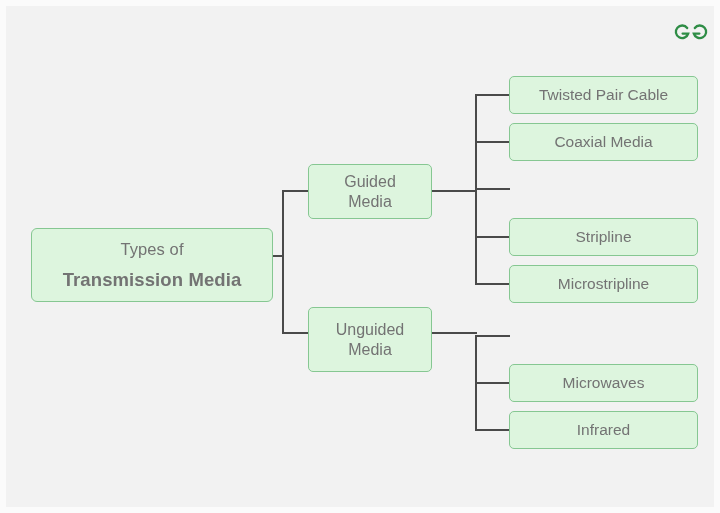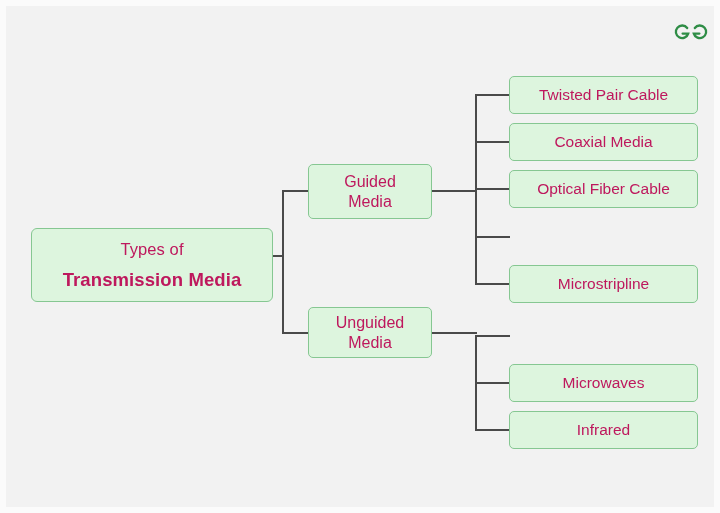--- a/index.html
+++ b/index.html
@@ -33,21 +33,21 @@
   .node {
     position: absolute;
     box-sizing: border-box;
     background: #ddf5de;
     border: 1.3px solid #86c792;
     border-radius: 5px;
     display: flex;
     flex-direction: column;
     align-items: center;
     justify-content: center;
-    color: #be185d;
+    color: #737373;
     text-align: center;
     line-height: 1.22;
     z-index: 2;
   }
   .node-root {
     left: 25px;
     top: 222px;
     width: 242px;
     height: 74px;
     border-radius: 6px;
@@ -63,21 +63,21 @@
     letter-spacing: 0.1px;
     margin-top: 10px;
   }
   .node-mid {
     left: 302px;
     width: 124px;
     font-size: 16px;
     font-weight: 400;
   }
   .node-mid.guided { top: 158px; height: 55px; }
-  .node-mid.unguided { top: 301px; height: 51px; text-align: center; }
+  .node-mid.unguided { top: 301px; height: 65px; text-align: center; }
   .node-leaf {
     left: 503px;
     width: 189px;
     height: 38px;
     font-size: 15.5px;
     font-weight: 400;
   }
   .logo {
     position: absolute;
     left: 666px;
@@ -140,22 +140,22 @@
     <span>Unguided</span>
     <span>Media</span>
   </div>
 
   <div class="node node-leaf" style="top:70px">
       <span>Twisted Pair Cable</span>
     </div>
   <div class="node node-leaf" style="top:117px">
       <span>Coaxial Media</span>
     </div>
-  <div class="node node-leaf" style="top:164px">
-      <span>Optical Fiber Cable</span>
+  <div class="node node-leaf" style="top:212px">
+      <span>Stripline</span>
     </div>
   <div class="node node-leaf" style="top:259px">
       <span>Microstripline</span>
     </div>
 
   <div class="node node-leaf" style="top:405px">
       <span>Infrared</span>
     </div>
   <div class="node node-leaf" style="top:358px">
       <span>Microwaves</span>

